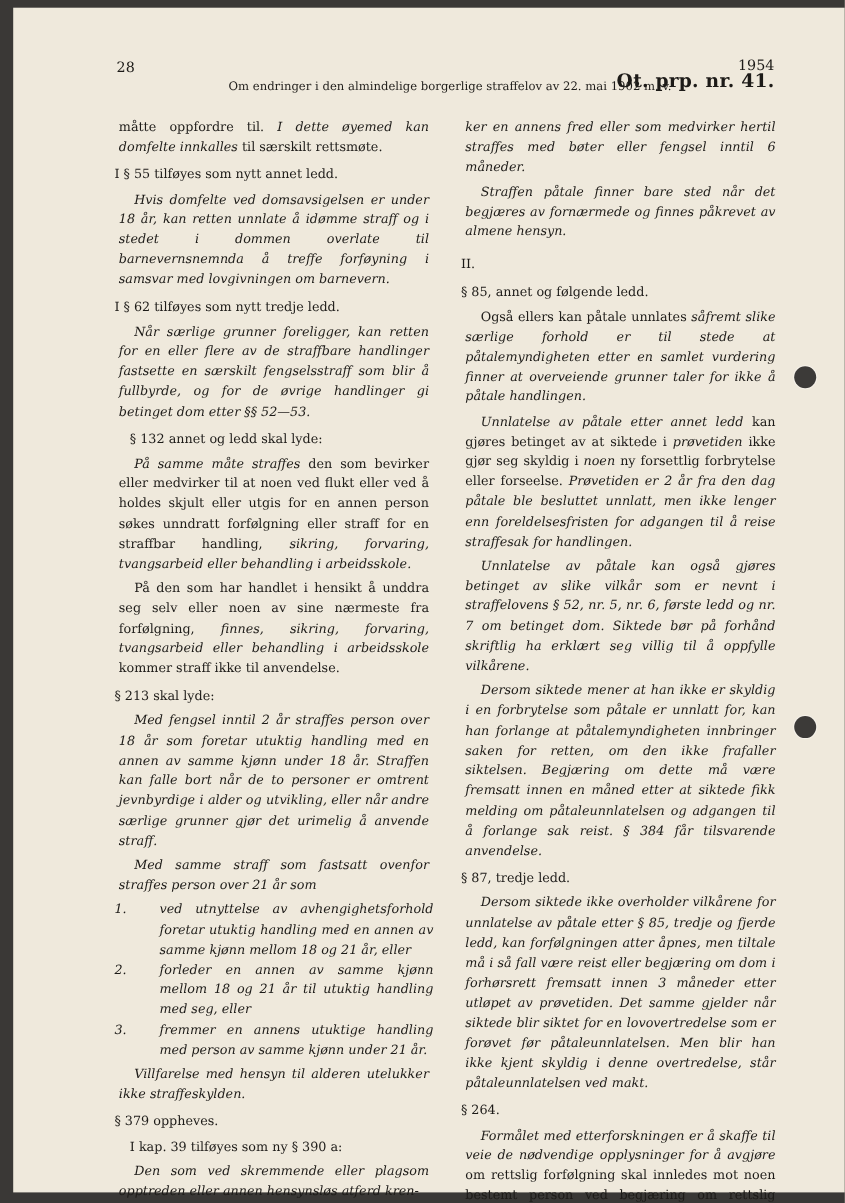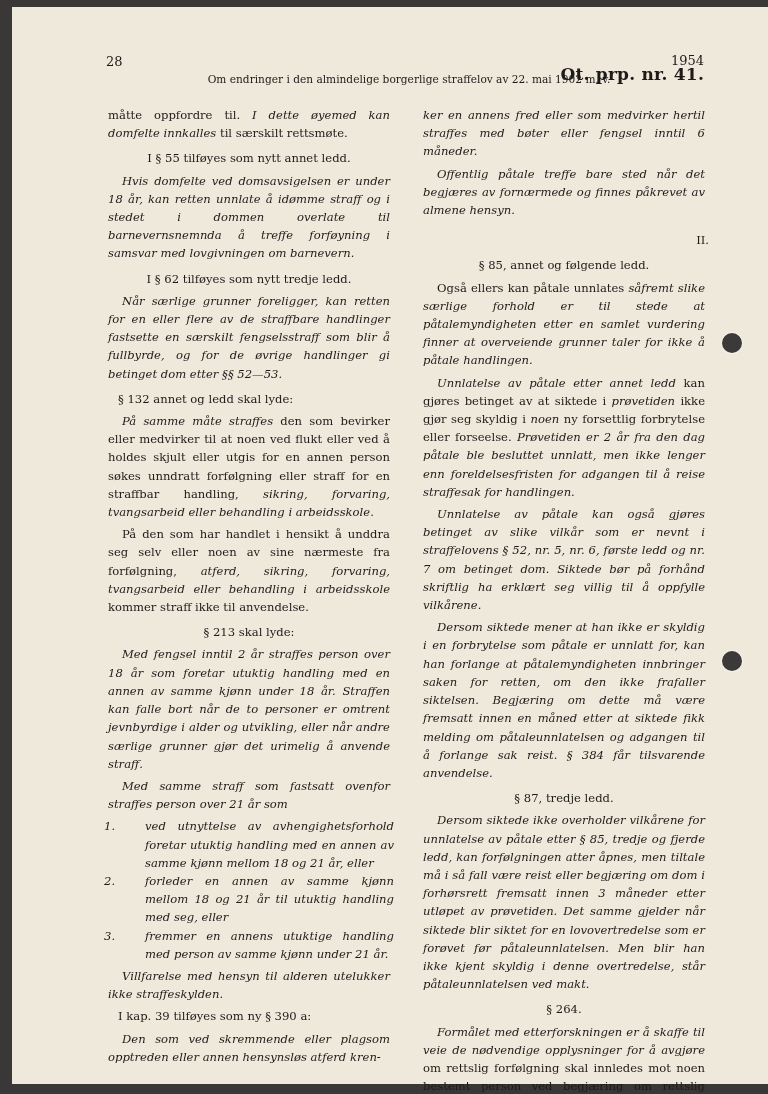--- a/index.html
+++ b/index.html
@@ -36,23 +36,23 @@
   .col {
     position: absolute; top: 102px; width: 290px;
     font-size: 11.6px; line-height: 18.2px; color: #1d1b18;
     text-align: justify;
   }
   .col.left { left: 104px; }
   .col.right { left: 419px; }
   .col p { margin: 4px; }
   .col .ind { text-indent: 14px; }
   .col .i { font-style: italic; }
-  .col .head { text-align: center; margin: 7px 0 4px 0; }
+  .col .head { text-align: left; margin: 7px 0 4px 0; }
   .col .head.left { text-align: left; text-indent: 14px; }
-  .col .roman { text-align: right; margin: 12px 0 6px 0; }
+  .col .roman { text-align: left; margin: 12px 0 6px 0; }
   .list { display: flex; }
   .list .num { width: 16px; flex: none; font-style: italic; }
   .list .txt { flex: 1; font-style: italic; margin-left: 25px; }
 </style>
 </head>
 <body>
 
 <div class="page">
   <div class="hole" style="left:710px; top:326px;"></div>
   <div class="hole" style="left:710px; top:644px;"></div>
@@ -69,46 +69,47 @@
   <p><span>måtte oppfordre til. </span><span class="i">I dette øyemed </span><span class="i">kan domfelte innkalles</span><span> til særskilt rettsmøte.</span></p>
 
   <p class="head">I § 55 tilføyes som nytt annet ledd.</p>
   <p class="ind i">Hvis domfelte ved domsavsigelsen er under 18 år, kan retten unnlate å idømme straff og i stedet i dommen overlate til barnevernsnemnda å treffe forføyning i samsvar med lovgivningen om barnevern.</p>
 
   <p class="head">I § 62 tilføyes som nytt tredje ledd.</p>
   <p class="ind i">Når særlige grunner foreligger, kan retten for en eller flere av de straffbare handlinger fastsette en særskilt fengselsstraff som blir å fullbyrde, og for de øvrige handlinger gi betinget dom etter §§ 52—53.</p>
 
   <p class="head left">§ 132 annet og ledd skal lyde:</p>
   <p class="ind"><span class="i">På samme måte straffes</span><span> den som bevirker eller medvirker til at noen ved flukt eller ved å holdes skjult eller utgis for en annen person søkes unndratt forfølgning eller straff for en straffbar handling, </span><span class="i">sikring, forvaring, tvangsarbeid eller behandling i arbeidsskole.</span></p>
-  <p class="ind"><span>På den som har handlet i hensikt å unddra seg selv eller noen av sine nærmeste fra forfølgning, </span><span class="i">atferd, sikring, forvaring, tvangsarbeid eller behandling i arbeidsskole</span><span> kommer straff ikke til anvendelse.</span></p>
+  <p class="ind"><span>På den som har handlet i hensikt å unddra seg selv eller noen av sine nærmeste fra forfølgning, </span><span class="i">finnes, sikring, forvaring, tvangsarbeid eller behandling i arbeidsskole</span><span> kommer straff ikke til anvendelse.</span></p>
 
   <p class="head">§ 213 skal lyde:</p>
   <p class="ind i">Med fengsel inntil 2 år straffes person over 18 år som foretar utuktig handling med en annen av samme kjønn under 18 år. Straffen kan falle bort når de to personer er omtrent jevnbyrdige i alder og utvikling, eller når andre særlige grunner gjør det urimelig å anvende straff.</p>
   <p class="ind i">Med samme straff som fastsatt ovenfor straffes person over 21 år som</p>
   <div class="list">
       <span class="num">1.</span>
       <span class="txt">ved utnyttelse av avhengighetsforhold foretar utuktig handling med en annen av samme kjønn mellom 18 og 21 år, eller</span>
     </div>
   <div class="list">
       <span class="num">2.</span>
       <span class="txt">forleder en annen av samme kjønn mellom 18 og 21 år til utuktig handling med seg, eller</span>
     </div>
   <div class="list">
       <span class="num">3.</span>
       <span class="txt">fremmer en annens utuktige handling med person av samme kjønn under 21 år.</span>
     </div>
   <p class="ind i">Villfarelse med hensyn til alderen utelukker ikke straffeskylden.</p>
 
+  <p class="head">§ 379 oppheves.</p>
   <p class="head left" style="margin-top:4px">I kap. 39 tilføyes som ny § 390 a:</p>
   <p class="ind i">Den som ved skremmende eller plagsom opptreden eller annen hensynsløs atferd kren-</p>
 </div>
 
 <div class="col right">
   <p class="i">ker en annens fred eller som medvirker hertil straffes med bøter eller fengsel inntil 6 måneder.</p>
-  <p class="ind i">Offentlig påtale treffe bare sted når det begjæres av fornærmede og finnes påkrevet av almene hensyn.</p>
+  <p class="ind i">Straffen påtale finner bare sted når det begjæres av fornærmede og finnes påkrevet av almene hensyn.</p>
 
   <p class="roman">II.</p>
 
   <p class="head">§ 85, annet og følgende ledd.</p>
   <p class="ind"><span>Også ellers kan påtale unnlates </span><span class="i">såfremt slike særlige forhold er til stede at påtalemyndigheten etter en samlet vurdering finner at overveiende grunner taler for ikke å påtale handlingen.</span></p>
   <p class="ind"><span class="i">Unnlatelse av påtale etter annet ledd</span><span> kan gjøres betinget av at siktede i </span><span class="i">prøvetiden</span><span> ikke gjør seg skyldig i </span><span class="i">noen</span><span> ny forsettlig forbrytelse eller forseelse. </span><span class="i">Prøvetiden er 2 år fra den dag påtale ble besluttet unnlatt, men ikke lenger enn foreldelsesfristen for adgangen til å reise straffesak for handlingen.</span></p>
   <p class="ind i">Unnlatelse av påtale kan også gjøres betinget av slike vilkår som er nevnt i straffelovens § 52, nr. 5, nr. 6, første ledd og nr. 7 om betinget dom. Siktede bør på forhånd skriftlig ha erklært seg villig til å oppfylle vilkårene.</p>
   <p class="ind i">Dersom siktede mener at han ikke er skyldig i en forbrytelse som påtale er unnlatt for, kan han forlange at påtalemyndigheten innbringer saken for retten, om den ikke frafaller siktelsen. Begjæring om dette må være fremsatt innen en måned etter at siktede fikk melding om påtaleunnlatelsen og adgangen til å forlange sak reist. § 384 får tilsvarende anvendelse.</p>
 
   <p class="head">§ 87, tredje ledd.</p>

